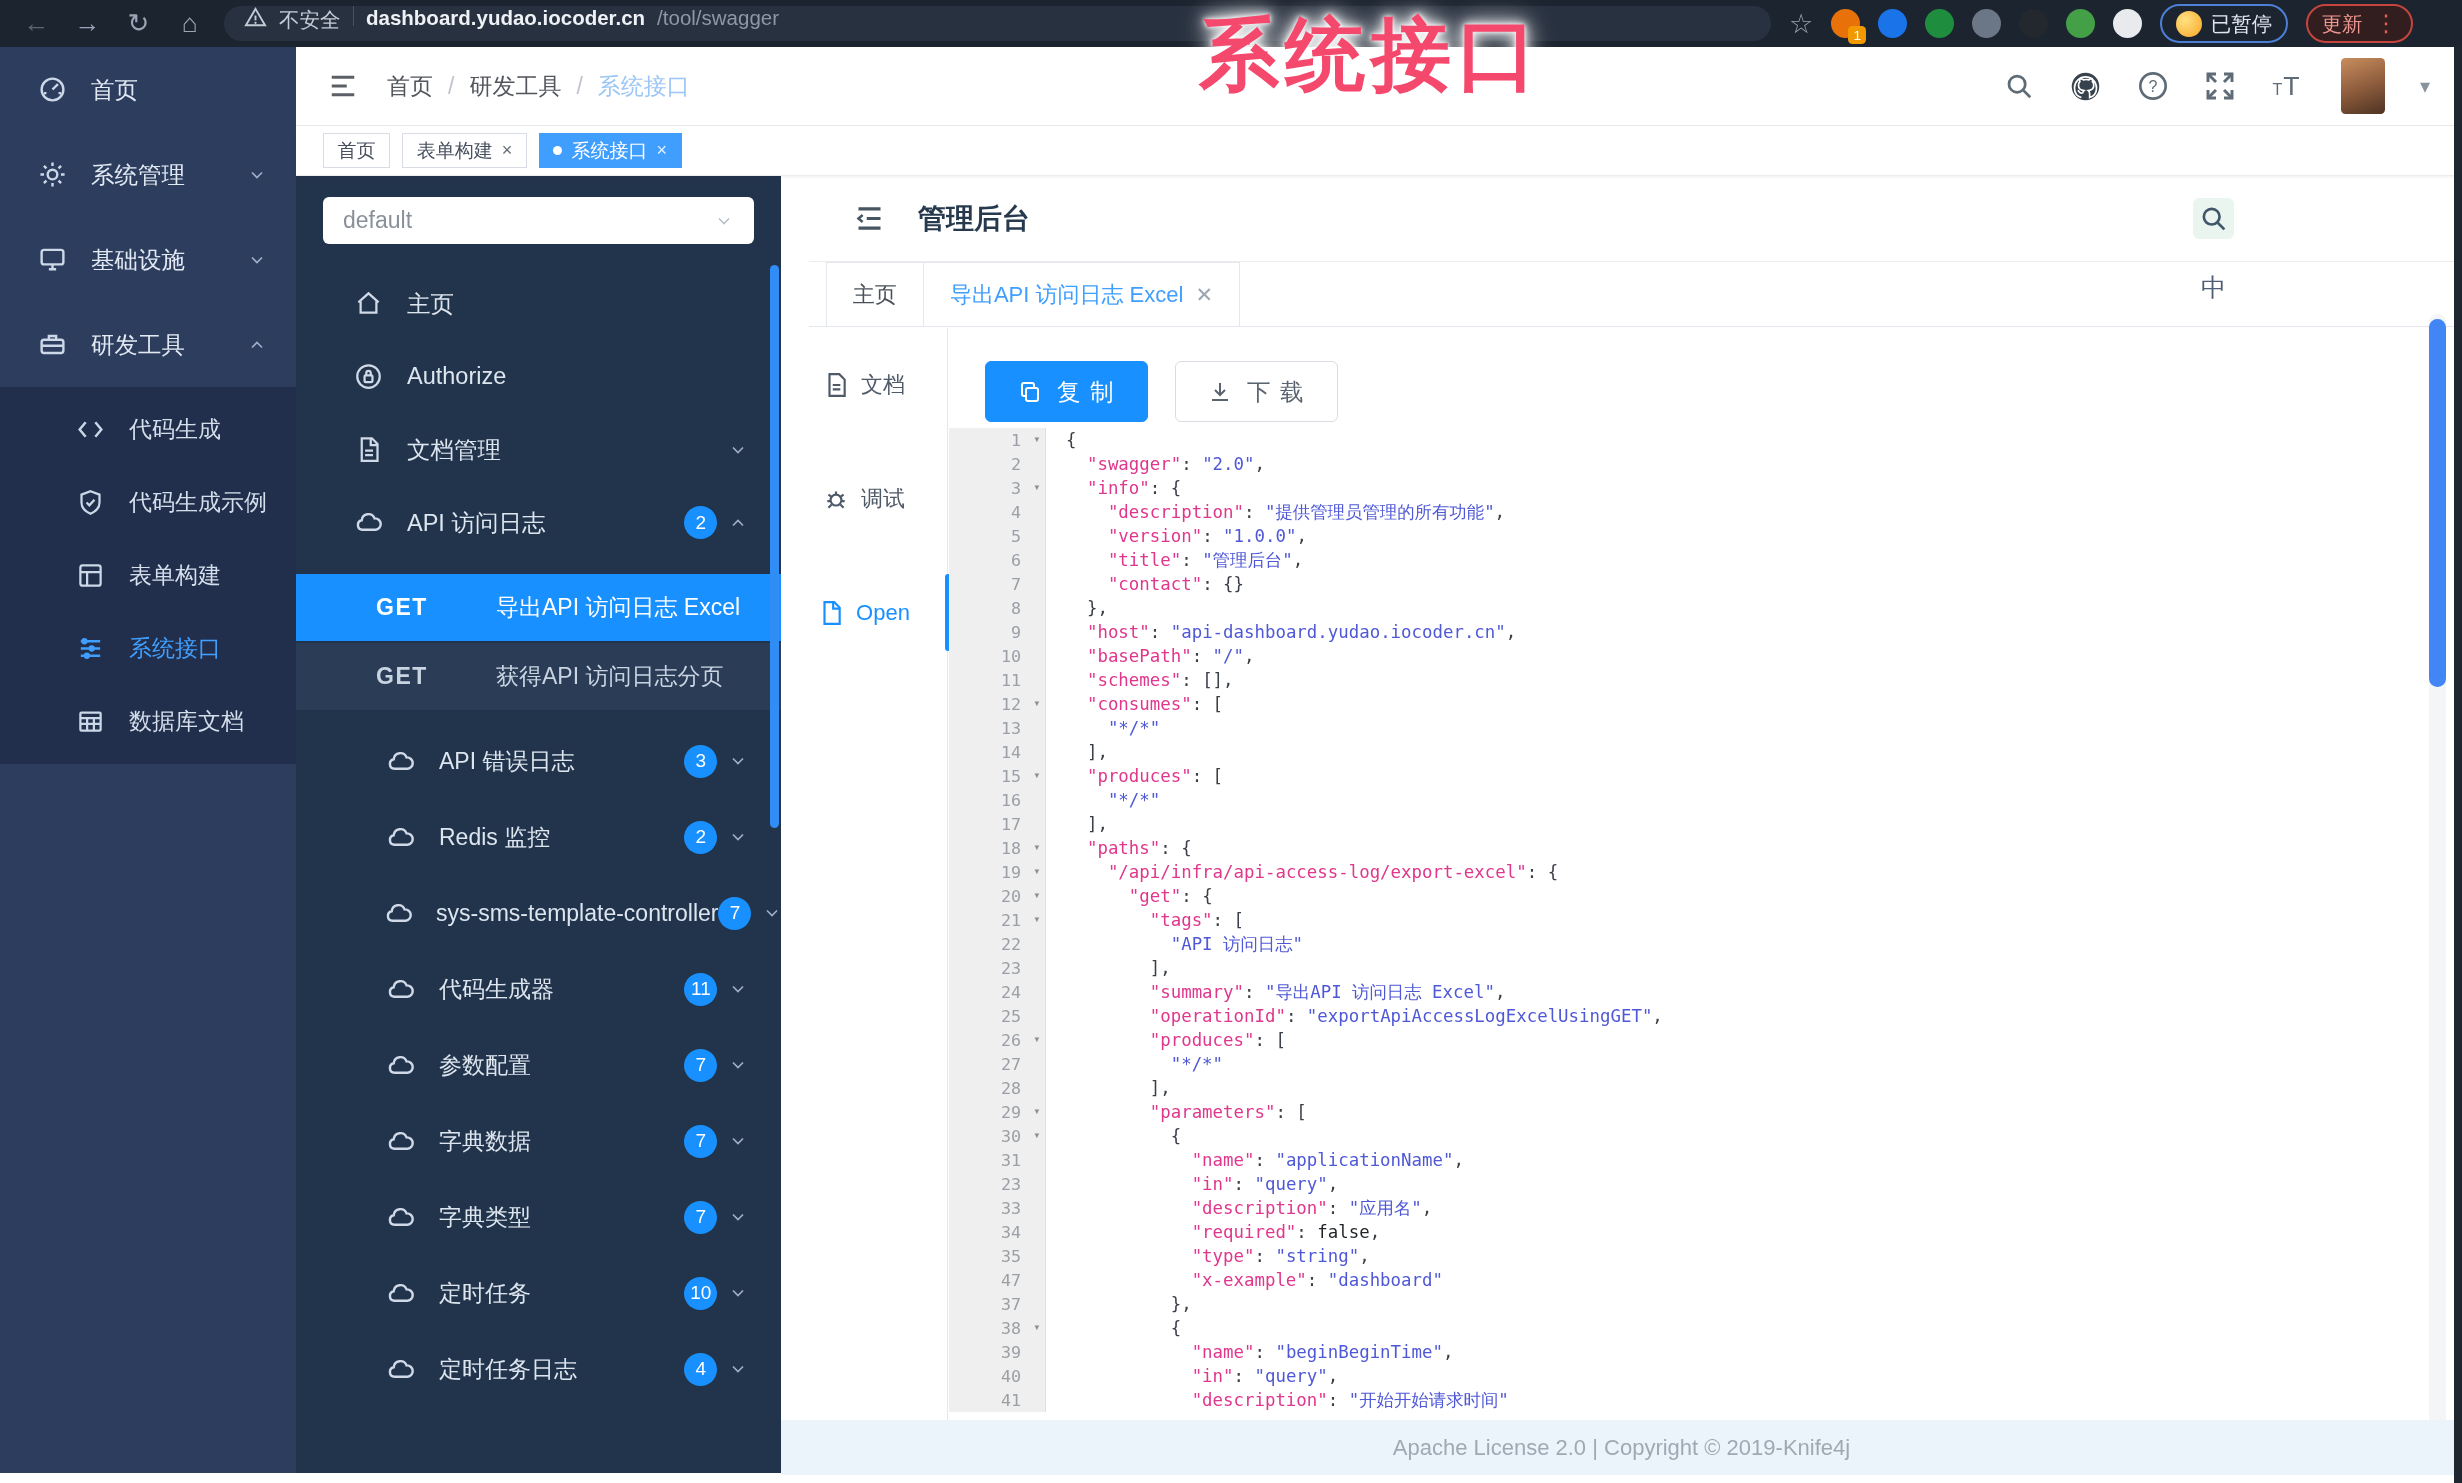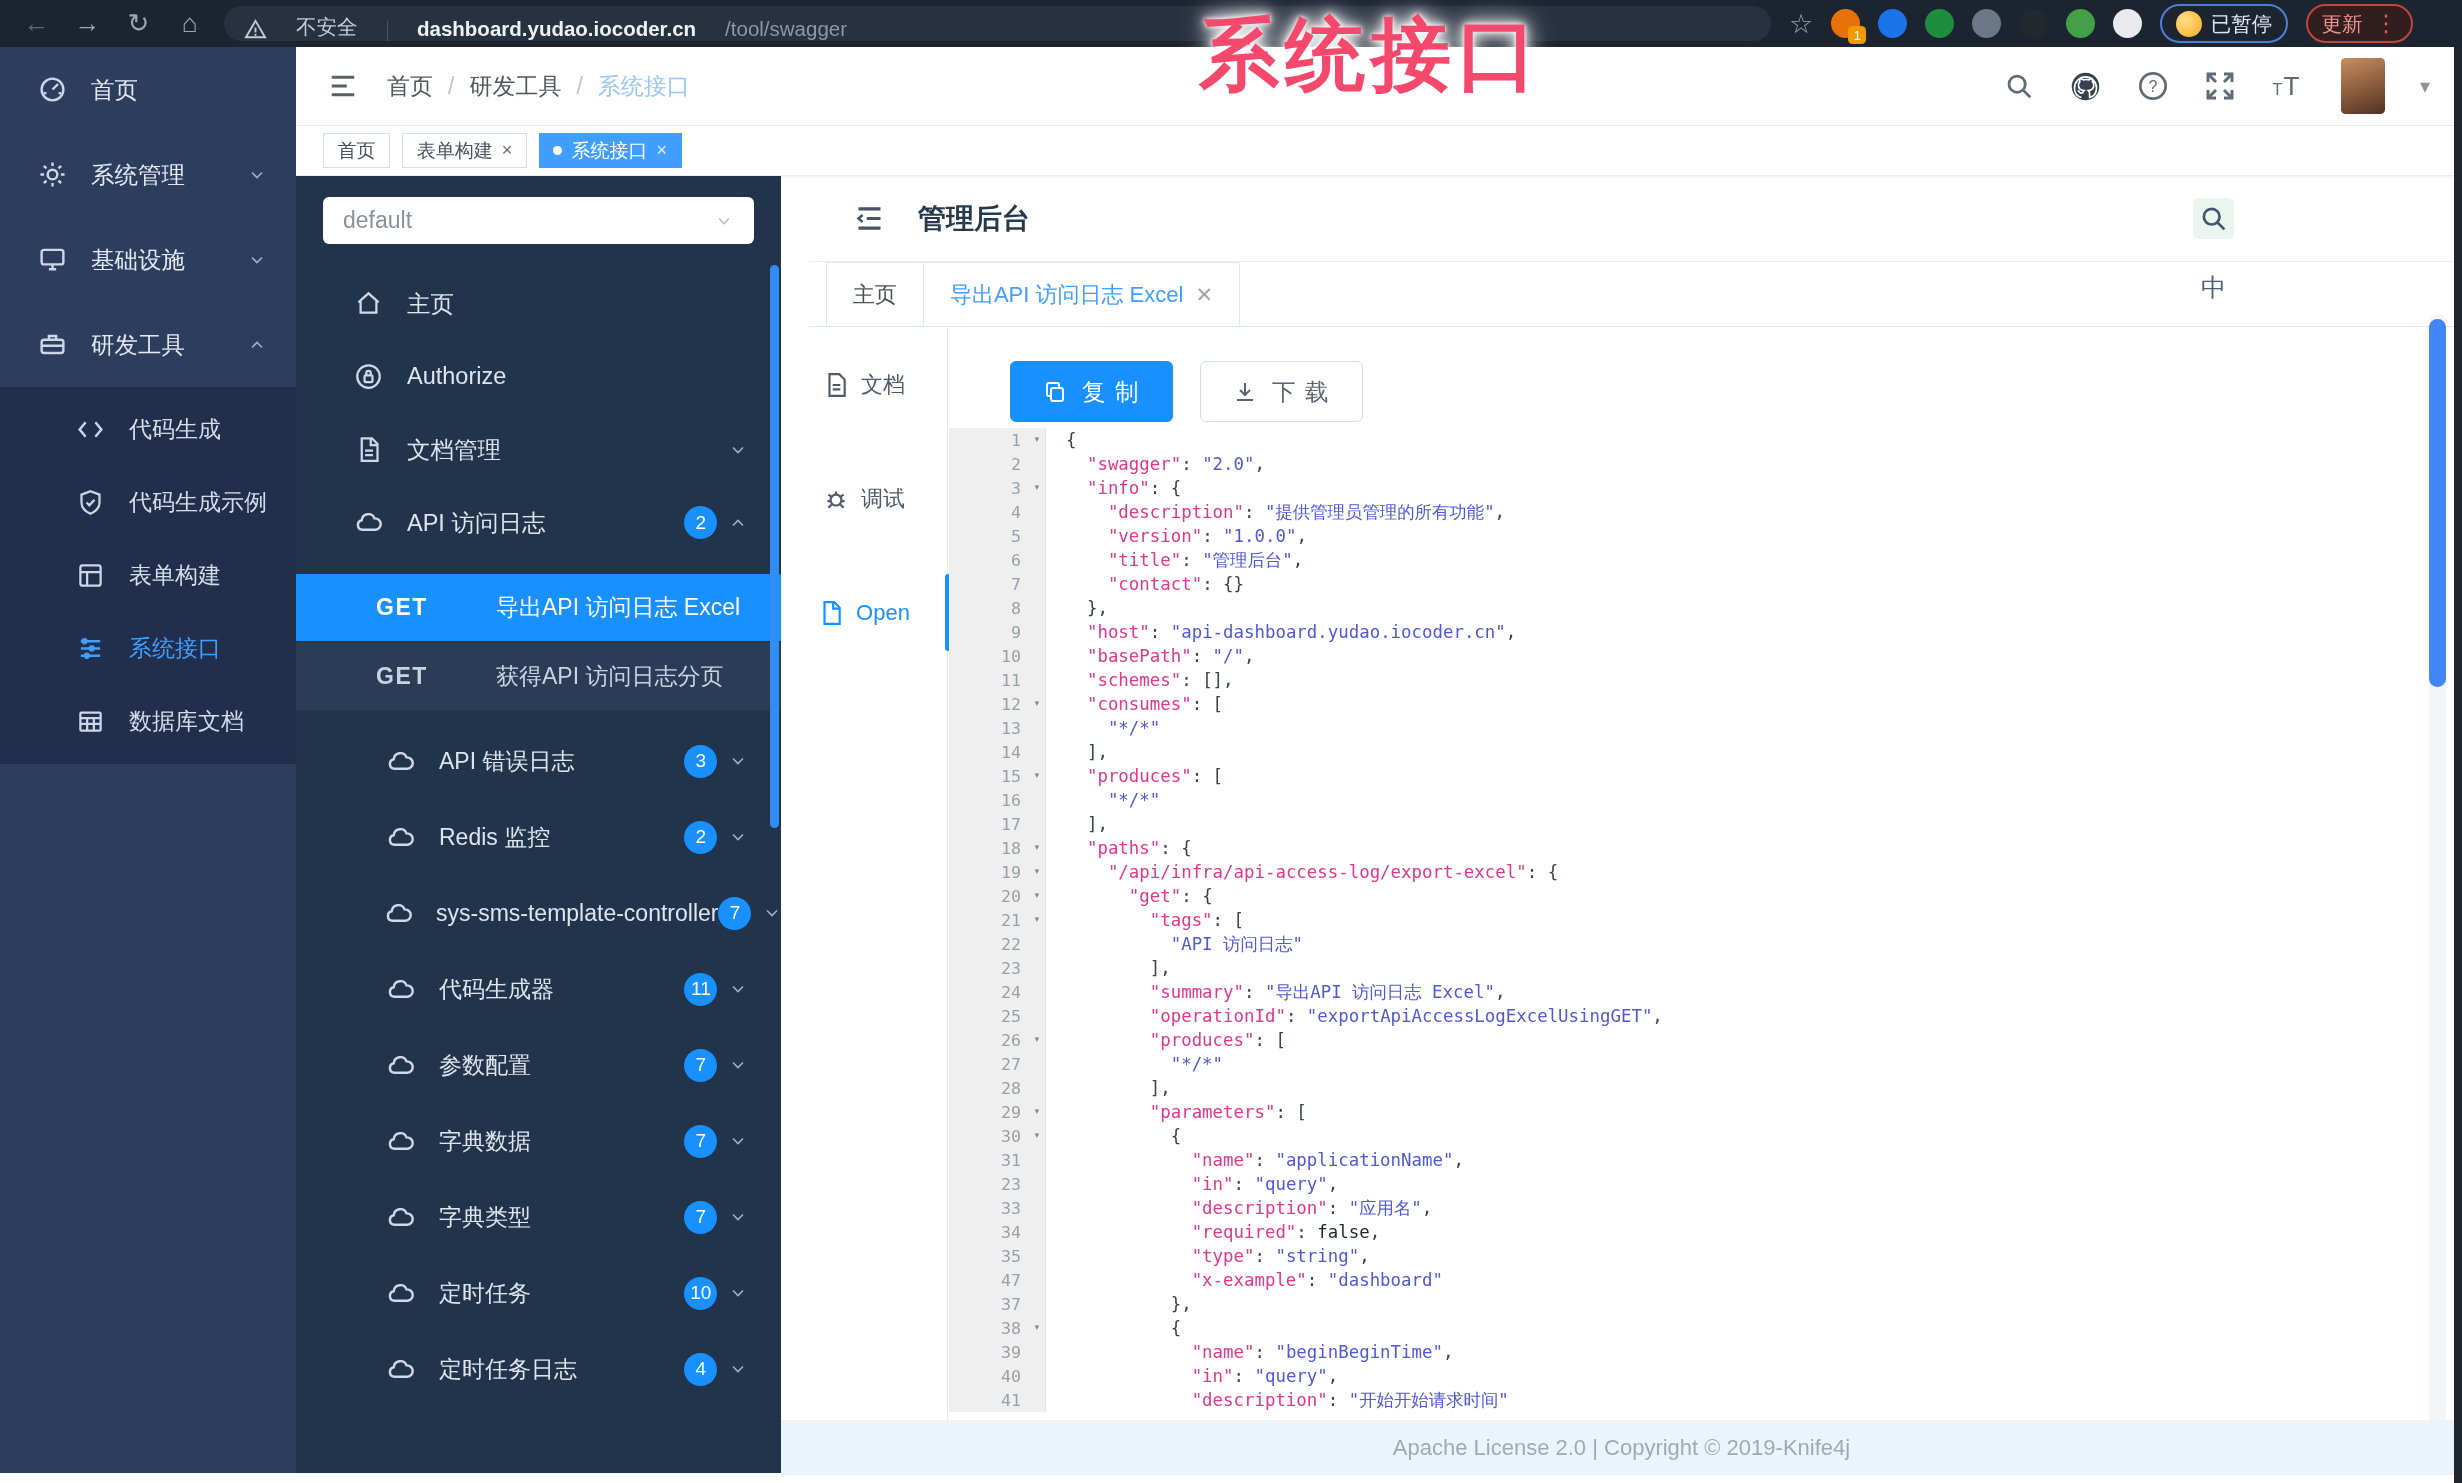--- a/index.html
+++ b/index.html
@@ -3,21 +3,21 @@
 <meta charset="utf-8">
 <style>
   * { margin:0; padding:0; box-sizing:border-box; }
   html,body { width:2462px; height:1484px; overflow:hidden; }
   body { font-family:"Liberation Sans",sans-serif; background:#fff; position:relative; }
 
   
   .chrome { position:absolute; inset:0 0 auto 0; height:47px; background:#1c2430; display:flex; align-items:center; gap:18px; padding:0 20px; z-index:60; }
   .navic { color:#9aa6b5; display:flex; align-items:center; justify-content:center; width:33px; height:33px; font-size:26px; }
   .navic.dim { color:#5c6774; }
-  .urlbar { width:1547px; height:35px; background:#28313f; border-radius:17.4px; display:flex; align-items:flex-end; padding:0 20px; gap:29px; color:#c3ccd6; font-size:20.5px; }
+  .urlbar { width:1547px; height:35px; background:#28313f; border-radius:17.4px; display:flex; align-items:flex-start; padding:0 20px; gap:12px; color:#c3ccd6; font-size:20.5px; }
   .urlbar .sep { width:1.5px; height:20px; background:#49535f; }
   .url-host { color:#eef2f6; font-weight:bold; }
   .url-path { color:#8d98a5; }
   .chrome .star { color:#99a3b1; font-size:27px; }
   .exts { display:flex; align-items:center; gap:18px; }
   .ext { width:29px; height:29px; border-radius:50%; position:relative; }
   .ext .ebadge { position:absolute; right:-6px; bottom:-6px; min-width:18px; height:18px; background:#f29900; color:#fff; font-size:13.6px; border-radius:4.5px; display:flex; align-items:center; justify-content:center; padding:0 3px; }
   .pill { display:flex; align-items:center; gap:9px; border-radius:20px; padding:3.8px 13.6px; font-size:20.5px; white-space:nowrap; }
   .pill.paused { border:2.3px solid #4d7fd6; color:#dfe6f0; }
   .face { width:26px; height:26px; border-radius:50%; background:radial-gradient(circle at 35% 35%, #ffe082, #f9a825); }
@@ -97,21 +97,21 @@
   .dtab .x { color:#9aa6b2; font-size:21px; }
   .dbody { position:absolute; top:152px; left:0; right:0; bottom:0; }
   .mininav { position:absolute; left:0; top:0; width:167px; bottom:62px; border-right:0.8px solid #e8e8e8; }
   .mtab { height:114px; display:flex; align-items:center; justify-content:center; gap:12px; font-size:22px; color:#4f5a68; cursor:pointer; position:relative; }
   .mtab .mi { display:flex; }
   .mtab.active { color:#1890ff; }
   .mtab.active .bar { position:absolute; right:-3.8px; top:18px; width:6px; height:77px; border-radius:3px; background:#1890ff; }
   .editor { position:absolute; left:168px; top:0; right:0; bottom:0; }
   .ebuttons { padding:33px 0 0 36px; display:flex; gap:27px; }
   .btn { height:61px; padding:0 32px; border-radius:6px; font-size:23.5px; display:flex; align-items:center; gap:15px; cursor:pointer; letter-spacing:1.5px; }
-  .btn.primary { background:#1890ff; border:0.8px solid #1890ff; color:#fff;margin-left:25px; }
+  .btn.primary { background:#1890ff; border:0.8px solid #1890ff; color:#fff; }
   .btn.plain { background:#fff; border:0.8px solid #d9dde3; color:#5a6470; }
   .codewrap { position:absolute; top:100px; left:0; right:26px; bottom:0; overflow:hidden; font-family:"DejaVu Sans Mono",monospace; }
   .crow { display:flex; height:24px; line-height:24px; }
   .ln { width:97px; flex:none; background:#efefef; border-right:0.8px solid #e0e0e0; color:#9aa0a6; font-size:16.7px; text-align:right; padding-right:24px; position:relative; }
   .fold { position:absolute; right:4.5px; top:-0.8px; font-size:12px; color:#8a8f98; cursor:pointer; }
   .cl { padding-left:20px; font-size:17.4px; color:#3b3f46; white-space:pre; }
   .tok-k { color:#e0368c; }
   .tok-s { color:#4f58d6; }
   .tok-p { color:#3b3f46; }
   .tok-b { color:#1f2328; }

